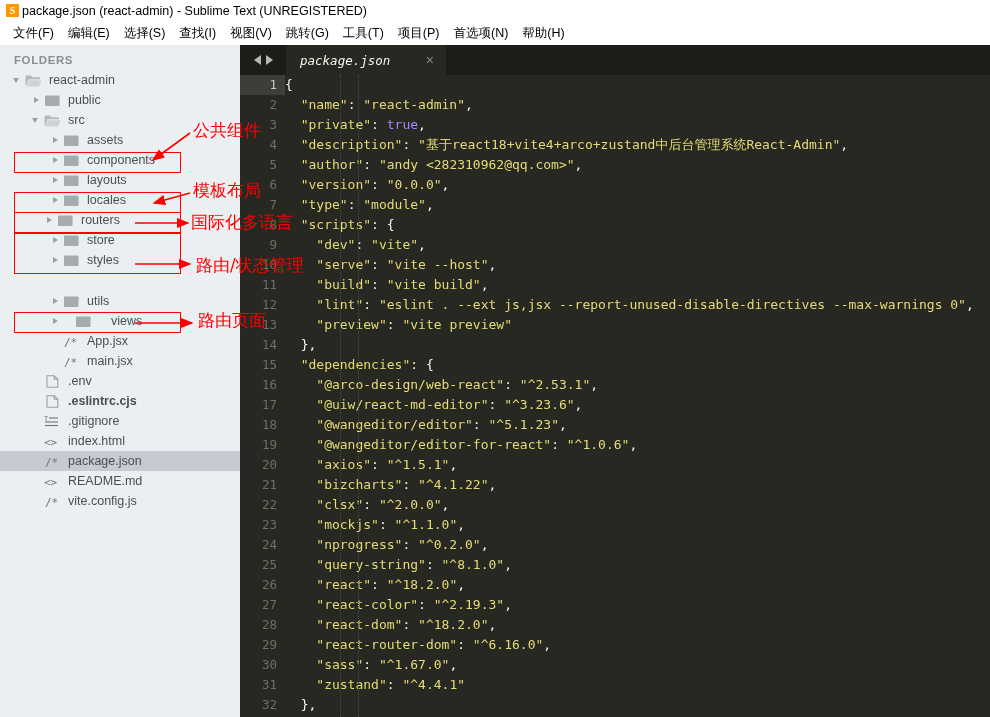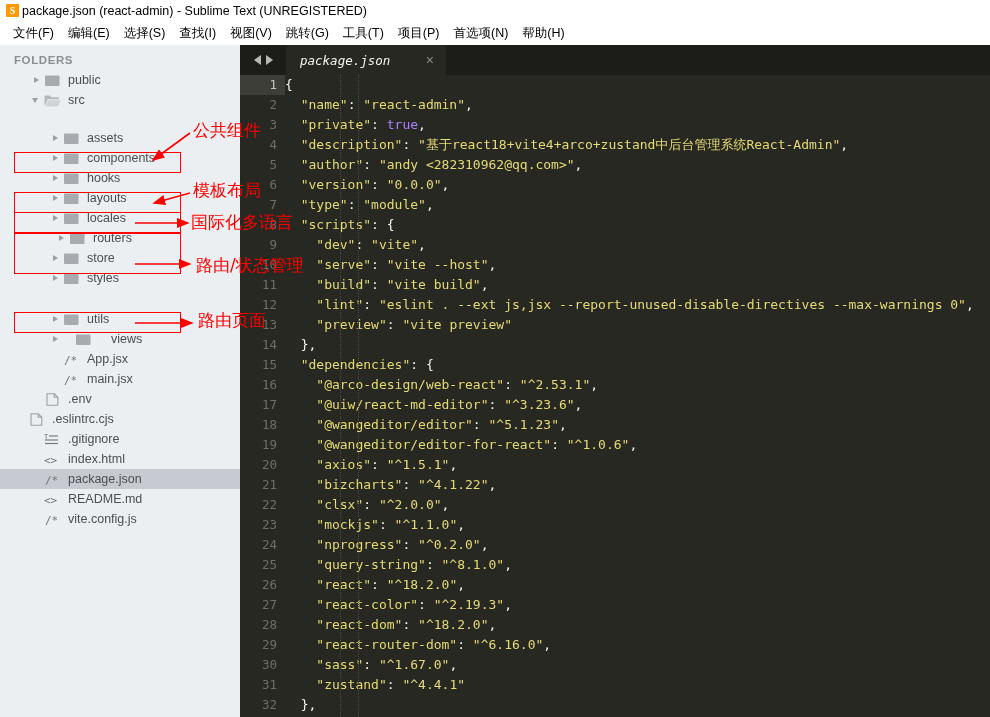--- a/index.html
+++ b/index.html
@@ -248,41 +248,51 @@
       <div class="menu-item">跳转(G)</div>
       <div class="menu-item">工具(T)</div>
       <div class="menu-item">项目(P)</div>
       <div class="menu-item">首选项(N)</div>
       <div class="menu-item">帮助(H)</div>
     </div>
 
   <div class="sidebar">
     <div class="folders-head">FOLDERS</div>
     <div class="tree" id="tree">
-        <div class="row" style="padding-left: 31px;">
-          <span class="arrow closed"></span>
-          <span class="ficon">
-            <svg width="17" height="13" viewBox="0 0 17 13">
-              <rect x="1" y="1.5" width="14.5" height="10.5" rx="1" fill="#a7abaf"></rect>
-              <path d="M1 3 A1 1 0 0 1 2 2 H6 L7.4 3.6 H15.5 V4.4 H1 Z" fill="#a7abaf"></path>
-            </svg>
-          </span>
-          <span class="rowlabel">public</span>
-        </div>
-        <div class="row" style="padding-left: 31px;">
+        <div class="row" style="padding-left: 12px;">
           <span class="arrow open"></span>
           <span class="ficon">
             <svg width="17" height="13" viewBox="0 0 17 13">
               <path d="M0.5 2.5 A1 1 0 0 1 1.5 1.5 H6 L7.6 3.2 H14 A1 1 0 0 1 15 4.2 V5.2 H3.6 L1.2 11.6 H1 A0.8 0.8 0 0 1 0.5 11 Z" fill="#b5b9bd"></path>
               <path d="M3.9 6.2 H16.6 L14.3 12 A0.9 0.9 0 0 1 13.5 12.5 H1.6 Z" fill="#cfd3d7"></path>
             </svg>
           </span>
+          <span class="rowlabel">react-admin</span>
+        </div>
+        <div class="row" style="padding-left: 31px;">
+          <span class="arrow closed"></span>
+          <span class="ficon">
+            <svg width="17" height="13" viewBox="0 0 17 13">
+              <rect x="1" y="1.5" width="14.5" height="10.5" rx="1" fill="#a7abaf"></rect>
+              <path d="M1 3 A1 1 0 0 1 2 2 H6 L7.4 3.6 H15.5 V4.4 H1 Z" fill="#a7abaf"></path>
+            </svg>
+          </span>
+          <span class="rowlabel">public</span>
+        </div>
+        <div class="row" style="padding-left: 31px;">
+          <span class="arrow open"></span>
+          <span class="ficon">
+            <svg width="17" height="13" viewBox="0 0 17 13">
+              <path d="M0.5 2.5 A1 1 0 0 1 1.5 1.5 H6 L7.6 3.2 H14 A1 1 0 0 1 15 4.2 V5.2 H3.6 L1.2 11.6 H1 A0.8 0.8 0 0 1 0.5 11 Z" fill="#b5b9bd"></path>
+              <path d="M3.9 6.2 H16.6 L14.3 12 A0.9 0.9 0 0 1 13.5 12.5 H1.6 Z" fill="#cfd3d7"></path>
+            </svg>
+          </span>
           <span class="rowlabel">src</span>
         </div>
-        <div class="row" style="padding-left: 50px; margin-top: 18px;">
+        <div class="row" style="padding-left: 50px;">
           <span class="arrow closed"></span>
           <span class="ficon">
             <svg width="17" height="13" viewBox="0 0 17 13">
               <rect x="1" y="1.5" width="14.5" height="10.5" rx="1" fill="#a7abaf"></rect>
               <path d="M1 3 A1 1 0 0 1 2 2 H6 L7.4 3.6 H15.5 V4.4 H1 Z" fill="#a7abaf"></path>
             </svg>
           </span>
           <span class="rowlabel">assets</span>
         </div>
         <div class="row" style="padding-left: 50px;">
@@ -296,43 +306,33 @@
           <span class="rowlabel">components</span>
         </div>
         <div class="row" style="padding-left: 50px;">
           <span class="arrow closed"></span>
           <span class="ficon">
             <svg width="17" height="13" viewBox="0 0 17 13">
               <rect x="1" y="1.5" width="14.5" height="10.5" rx="1" fill="#a7abaf"></rect>
               <path d="M1 3 A1 1 0 0 1 2 2 H6 L7.4 3.6 H15.5 V4.4 H1 Z" fill="#a7abaf"></path>
             </svg>
           </span>
-          <span class="rowlabel">hooks</span>
-        </div>
-        <div class="row" style="padding-left: 50px;">
-          <span class="arrow closed"></span>
-          <span class="ficon">
-            <svg width="17" height="13" viewBox="0 0 17 13">
-              <rect x="1" y="1.5" width="14.5" height="10.5" rx="1" fill="#a7abaf"></rect>
-              <path d="M1 3 A1 1 0 0 1 2 2 H6 L7.4 3.6 H15.5 V4.4 H1 Z" fill="#a7abaf"></path>
-            </svg>
-          </span>
           <span class="rowlabel">layouts</span>
         </div>
         <div class="row" style="padding-left: 50px;">
           <span class="arrow closed"></span>
           <span class="ficon">
             <svg width="17" height="13" viewBox="0 0 17 13">
               <rect x="1" y="1.5" width="14.5" height="10.5" rx="1" fill="#a7abaf"></rect>
               <path d="M1 3 A1 1 0 0 1 2 2 H6 L7.4 3.6 H15.5 V4.4 H1 Z" fill="#a7abaf"></path>
             </svg>
           </span>
           <span class="rowlabel">locales</span>
         </div>
-        <div class="row" style="padding-left: 56px; text-align: right;">
+        <div class="row" style="padding-left: 44px; text-align: right;">
           <span class="arrow closed"></span>
           <span class="ficon">
             <svg width="17" height="13" viewBox="0 0 17 13">
               <rect x="1" y="1.5" width="14.5" height="10.5" rx="1" fill="#a7abaf"></rect>
               <path d="M1 3 A1 1 0 0 1 2 2 H6 L7.4 3.6 H15.5 V4.4 H1 Z" fill="#a7abaf"></path>
             </svg>
           </span>
           <span class="rowlabel">routers</span>
         </div>
         <div class="row" style="padding-left: 50px;">
@@ -396,21 +396,21 @@
         <div class="row" style="padding-left: 31px;">
           <span class="arrow"></span>
           <span class="ficon">
             <svg width="17" height="13" viewBox="0 0 17 13">
               <path d="M3 0.8 H10.2 L13.8 4.3 V12.2 H3 Z" fill="none" stroke="#9aa0a6" stroke-width="1.1"></path>
               <path d="M10.2 0.8 V4.3 H13.8" fill="none" stroke="#9aa0a6" stroke-width="1.1"></path>
             </svg>
           </span>
           <span class="rowlabel">.env</span>
         </div>
-        <div class="row" style="padding-left: 15px;">
+        <div class="row" style="padding-left: 31px; font-weight: bold;">
           <span class="arrow"></span>
           <span class="ficon">
             <svg width="17" height="13" viewBox="0 0 17 13">
               <path d="M3 0.8 H10.2 L13.8 4.3 V12.2 H3 Z" fill="none" stroke="#9aa0a6" stroke-width="1.1"></path>
               <path d="M10.2 0.8 V4.3 H13.8" fill="none" stroke="#9aa0a6" stroke-width="1.1"></path>
             </svg>
           </span>
           <span class="rowlabel">.eslintrc.cjs</span>
         </div>
         <div class="row" style="padding-left: 31px;">

